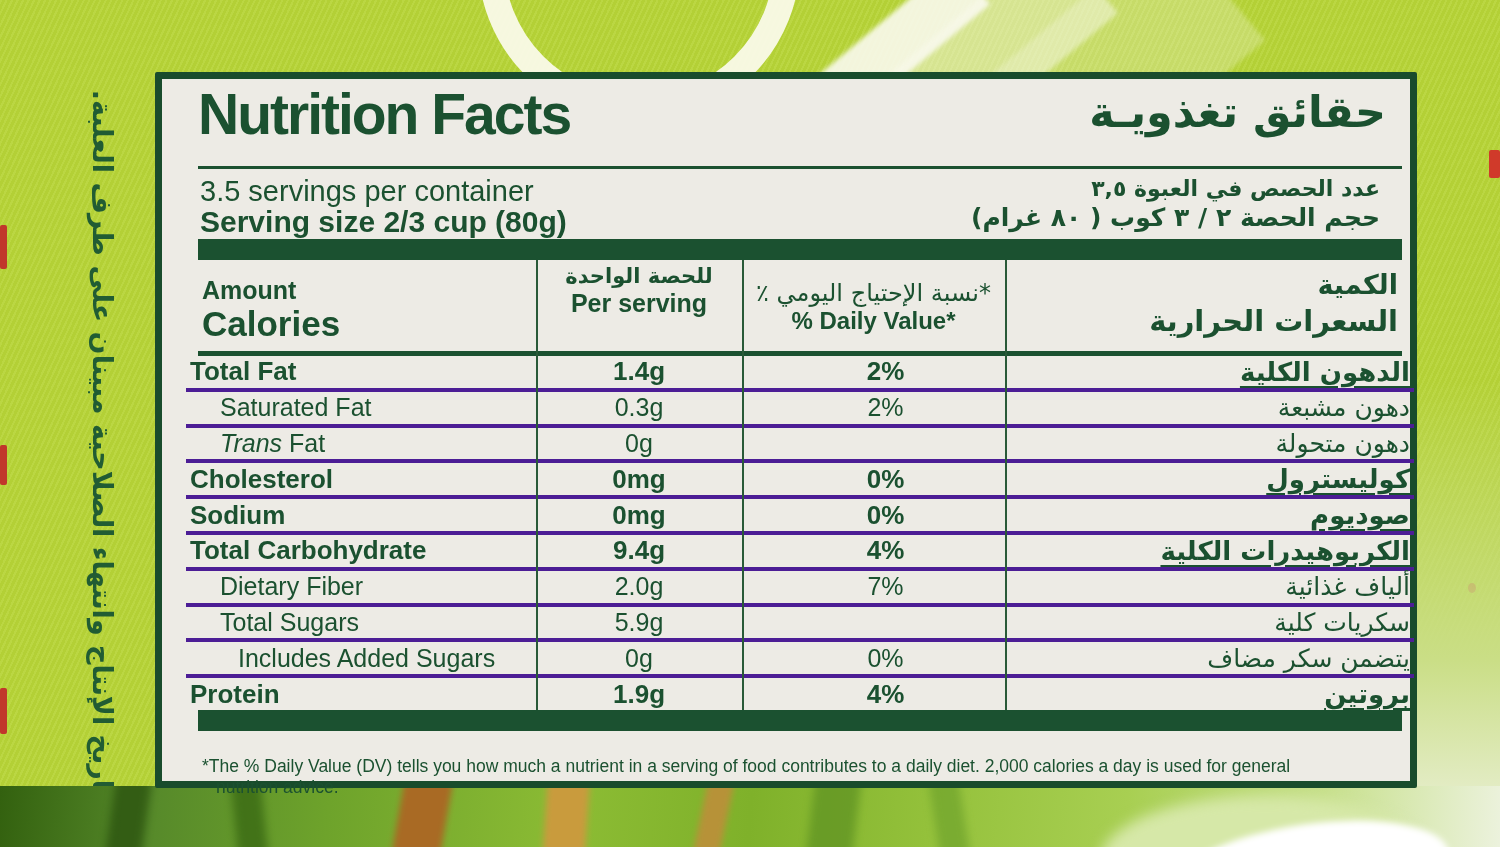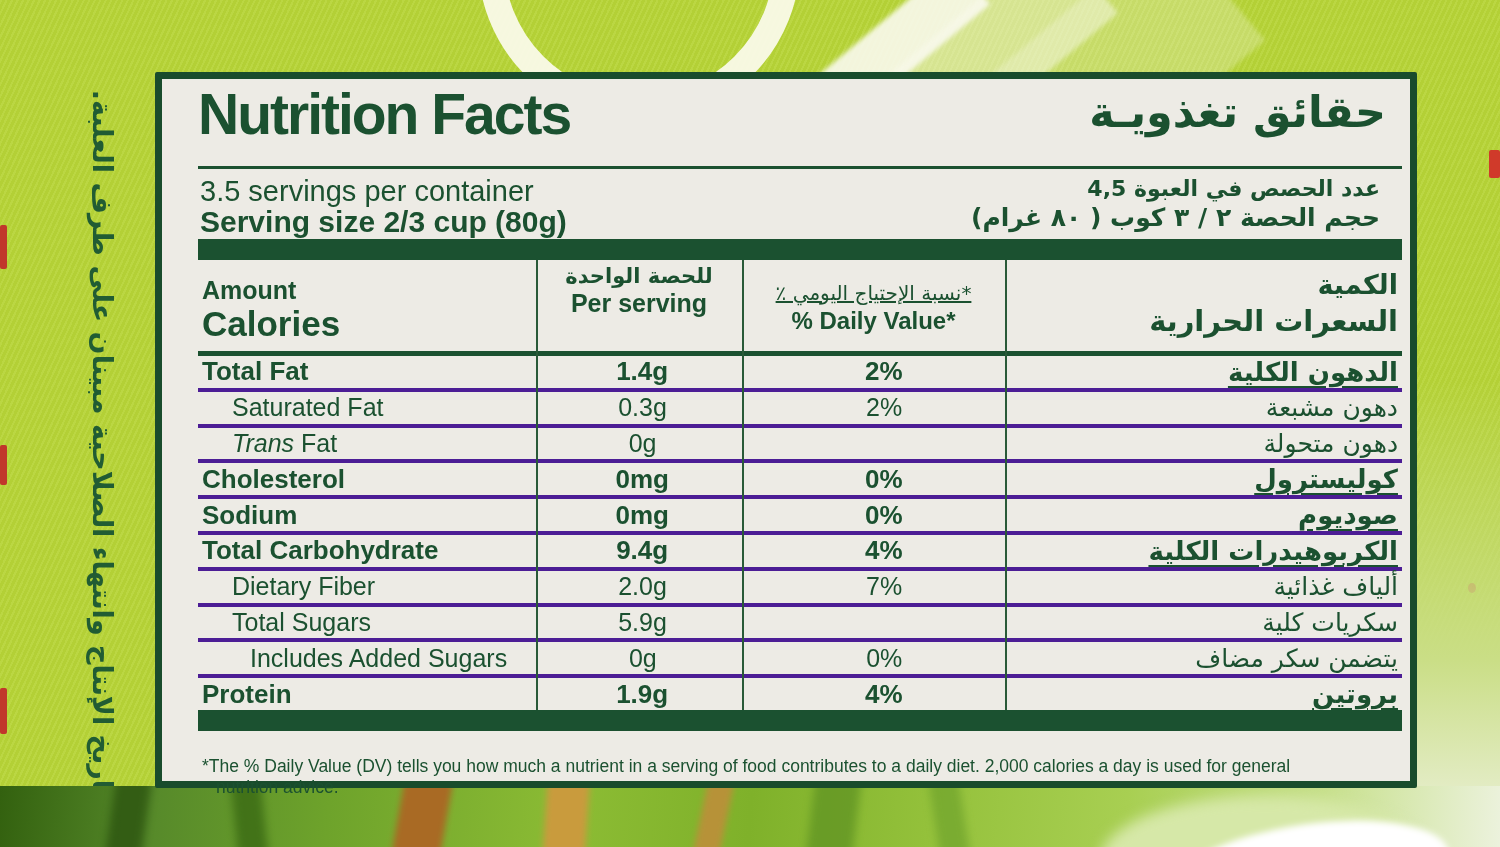--- a/index.html
+++ b/index.html
@@ -66,26 +66,26 @@
   .header-row{left:36px;top:181px;width:1204px;height:91px;display:flex;}
   .hc{box-sizing:border-box;}
   .hc1{width:338px;padding:16px 0 0 4px;}
   .hc1 .amount{font-size:25px;font-weight:bold;line-height:28px;}
   .hc1 .calories{font-size:35px;font-weight:bold;line-height:40px;}
   .hc2{width:206px;text-align:center;padding-top:4px;}
   .hc2 .ps-ar{font-size:21px;font-weight:bold;line-height:25px;}
   .hc2 .ps-en{font-size:25px;font-weight:bold;line-height:28px;}
   .hc2 .cal-val{font-size:34px;font-weight:bold;line-height:36px;}
   .hc3{width:263px;text-align:center;padding-top:20px;}
-  .hc3 .dv-ar{font-size:20px;line-height:26px;text-decoration:underline;}
+  .hc3 .dv-ar{font-size:24px;line-height:26px;}
   .hc3 .dv-en{font-size:24px;font-weight:bold;line-height:30px;}
   .hc4{width:397px;text-align:right;padding:8px 4px 0 0;}
   .hc4 .amt-ar{font-size:27px;font-weight:bold;line-height:34px;}
   .hc4 .cal-ar{font-size:29px;font-weight:bold;line-height:38px;}
-  .rows{left:36px;top:277px;width:1204px;height:354px;display:flex;flex-direction:column;}
+  .rows{left:48px;top:277px;width:1204px;height:354px;display:flex;flex-direction:column;align-items:flex-end;}
   .t-row{flex:1;display:flex;align-items:center;}
   .t-row + .t-row{border-top:4px solid #4c1d95;}
   .c1{width:338px;box-sizing:border-box;padding-left:4px;font-size:26px;}
   .c2{width:230px;text-align:center;font-size:26px;}
   .c3{width:263px;text-align:center;font-size:26px;}
   .c4{width:397px;box-sizing:border-box;text-align:right;padding-right:4px;font-size:26px;}
   .t-row.main .c1,.t-row.main .c2,.t-row.main .c3,.t-row.main .c4{font-weight:bold;}
   .t-row.main .c4{text-decoration:underline;text-decoration-thickness:3px;text-underline-offset:5px;}
   .t-row.sub .c1{padding-left:34px;font-size:25px;}
   .t-row.sub2 .c1{padding-left:52px;font-size:25px;}
@@ -131,21 +131,21 @@
 </div>
 
 <div class="panel">
   <div class="panel-inner">
     <div class="abs title-en">Nutrition Facts</div>
     <div class="abs title-ar ar">حقائق تغذويـة</div>
     <div class="abs rule1"></div>
 
     <div class="abs servings-en">3.5 servings per container</div>
     <div class="abs servingsize-en">Serving size 2/3 cup (80g)</div>
-    <div class="abs servings-ar ar">عدد الحصص في العبوة 4,5</div>
+    <div class="abs servings-ar ar">عدد الحصص في العبوة ٣,٥</div>
     <div class="abs servingsize-ar ar">حجم الحصة ‪٢ / ٣‬ كوب ( ٨٠ غرام)</div>
 
     <div class="abs bar bar1"></div>
 
     <div class="abs header-row">
       <div class="hc hc1">
         <div class="amount">Amount</div>
         <div class="calories">Calories</div>
       </div>
       <div class="hc hc2">

